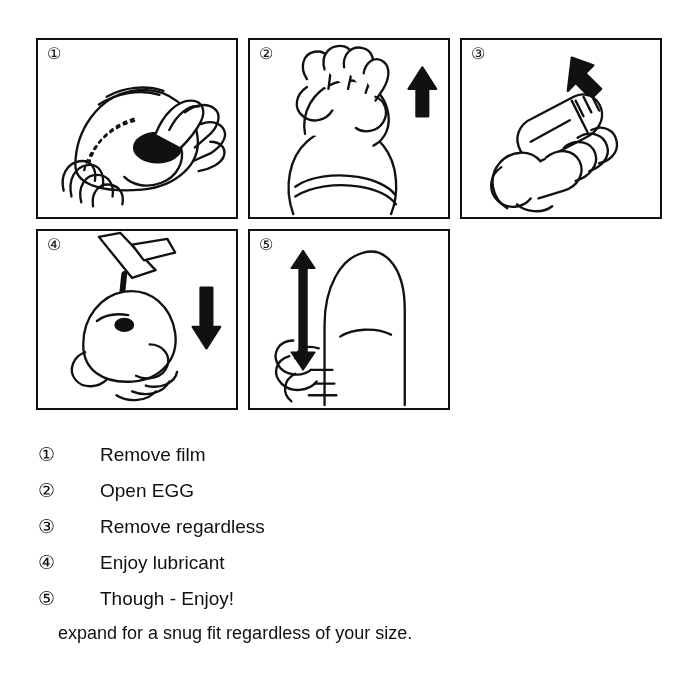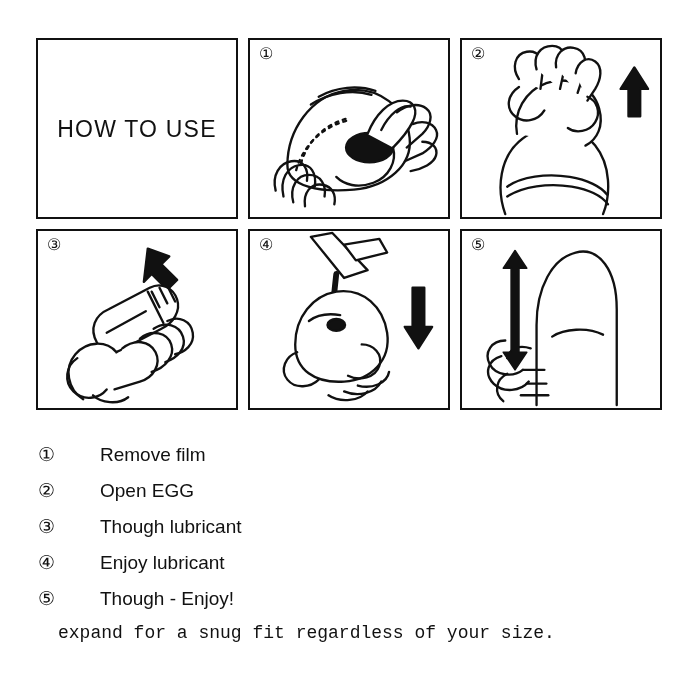--- a/index.html
+++ b/index.html
@@ -87,32 +87,29 @@
 
   .note {
     position: absolute;
     left: 36px;
     top: 620px;
     width: 624px;
     font-size: 18px;
     line-height: 1.5;
     color: #111111;
   }
-  .note-indent { display: block; padding-left: 22px; font-family: Liberation Mono, monospace; }
+  .note-indent { display: block; padding-left: 22px; }
 </style>
 </head>
 <body>
 
 <div class="page">
 
   <div class="grid">
 
-    <div class="panel">
-      <div class="howto-text">HOW TO USE</div>
-    </div>
 
     <div class="panel">
       <span class="panel-num">①</span>
       <svg viewBox="0 0 202 181">
         <g fill="none" stroke="#111" stroke-width="2.4" stroke-linecap="round" stroke-linejoin="round">
 
           <path d="M38 128 C38 92 62 58 96 52 C132 46 160 70 163 100 C166 128 140 150 106 153 C72 156 38 150 38 128 Z" fill="#fff"></path>
 
           <path d="M52 126 C58 104 76 86 100 80" stroke-dasharray="3 5"></path>
           <path d="M47 133 C54 108 74 88 101 82" stroke-dasharray="3 5"></path>
@@ -239,21 +236,21 @@
     <div class="step">
       <span class="step-num">①</span>
       <span class="step-label">Remove film</span>
     </div>
     <div class="step">
       <span class="step-num">②</span>
       <span class="step-label">Open EGG</span>
     </div>
     <div class="step">
       <span class="step-num">③</span>
-      <span class="step-label">Though lubricant</span>
+      <span class="step-label">Remove regardless</span>
     </div>
     <div class="step">
       <span class="step-num">④</span>
       <span class="step-label">Enjoy lubricant</span>
     </div>
     <div class="step">
       <span class="step-num">⑤</span>
       <span class="step-label">Though - Enjoy!</span>
     </div>
   </div>

